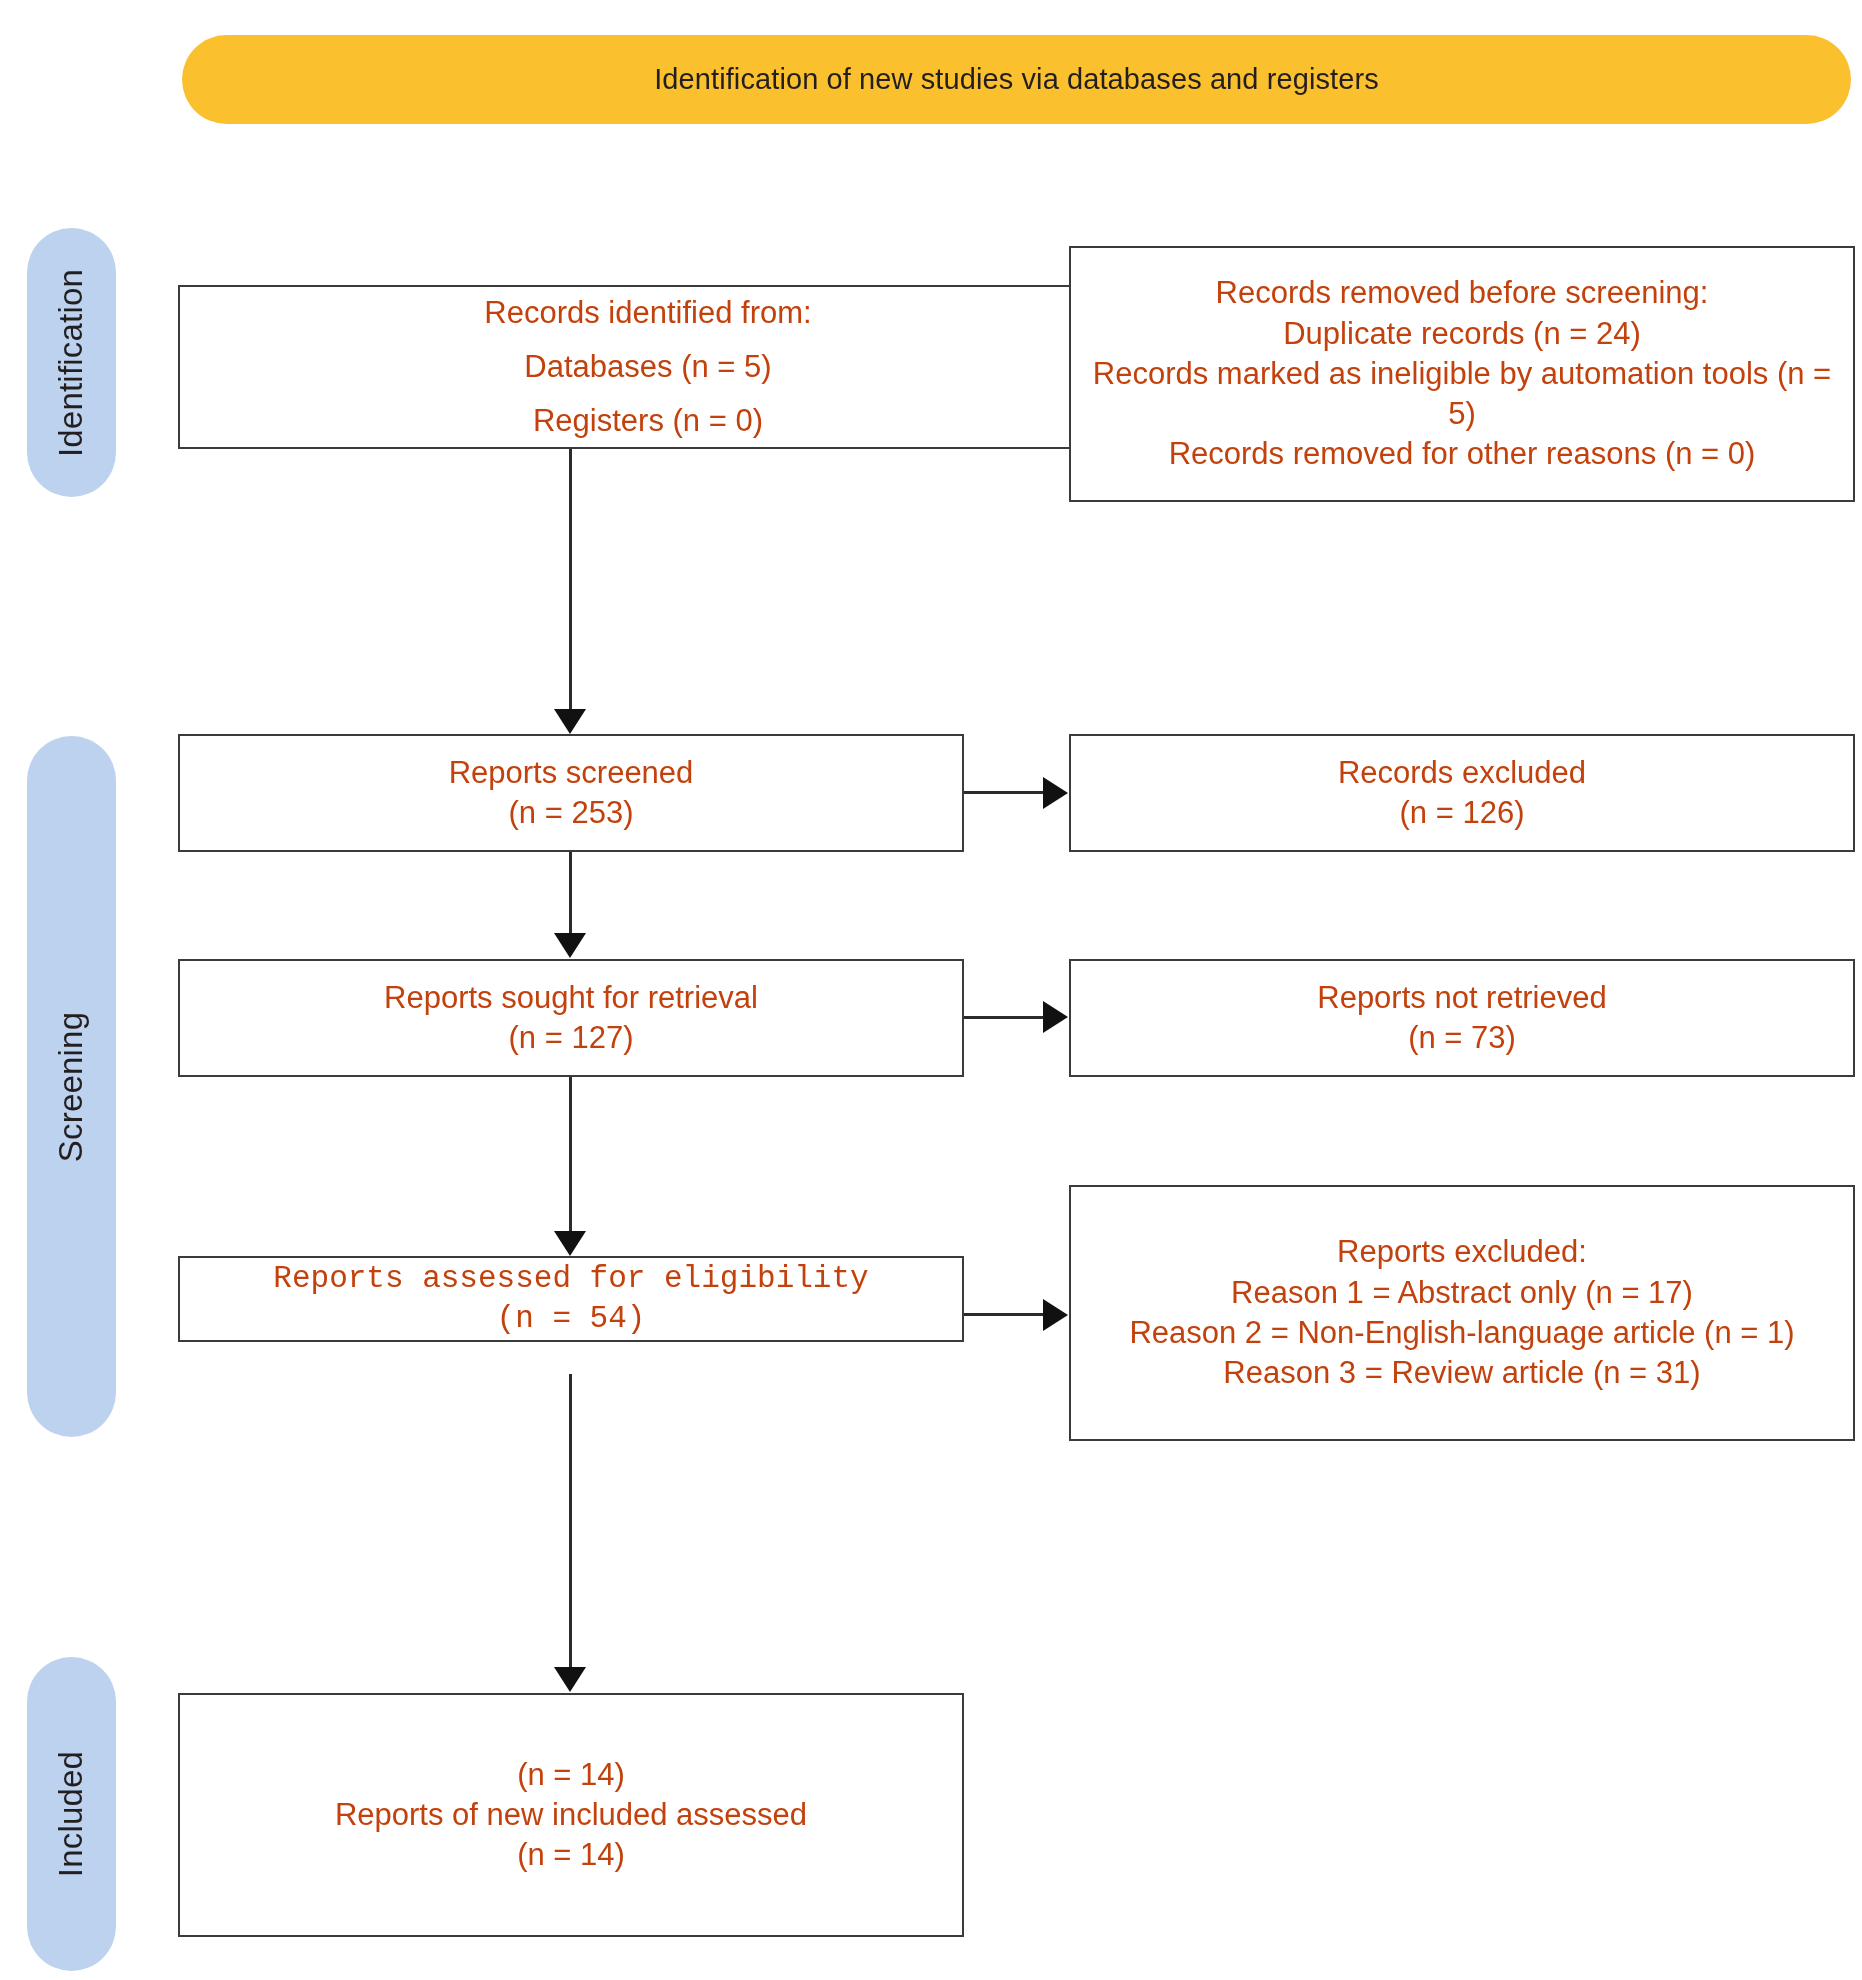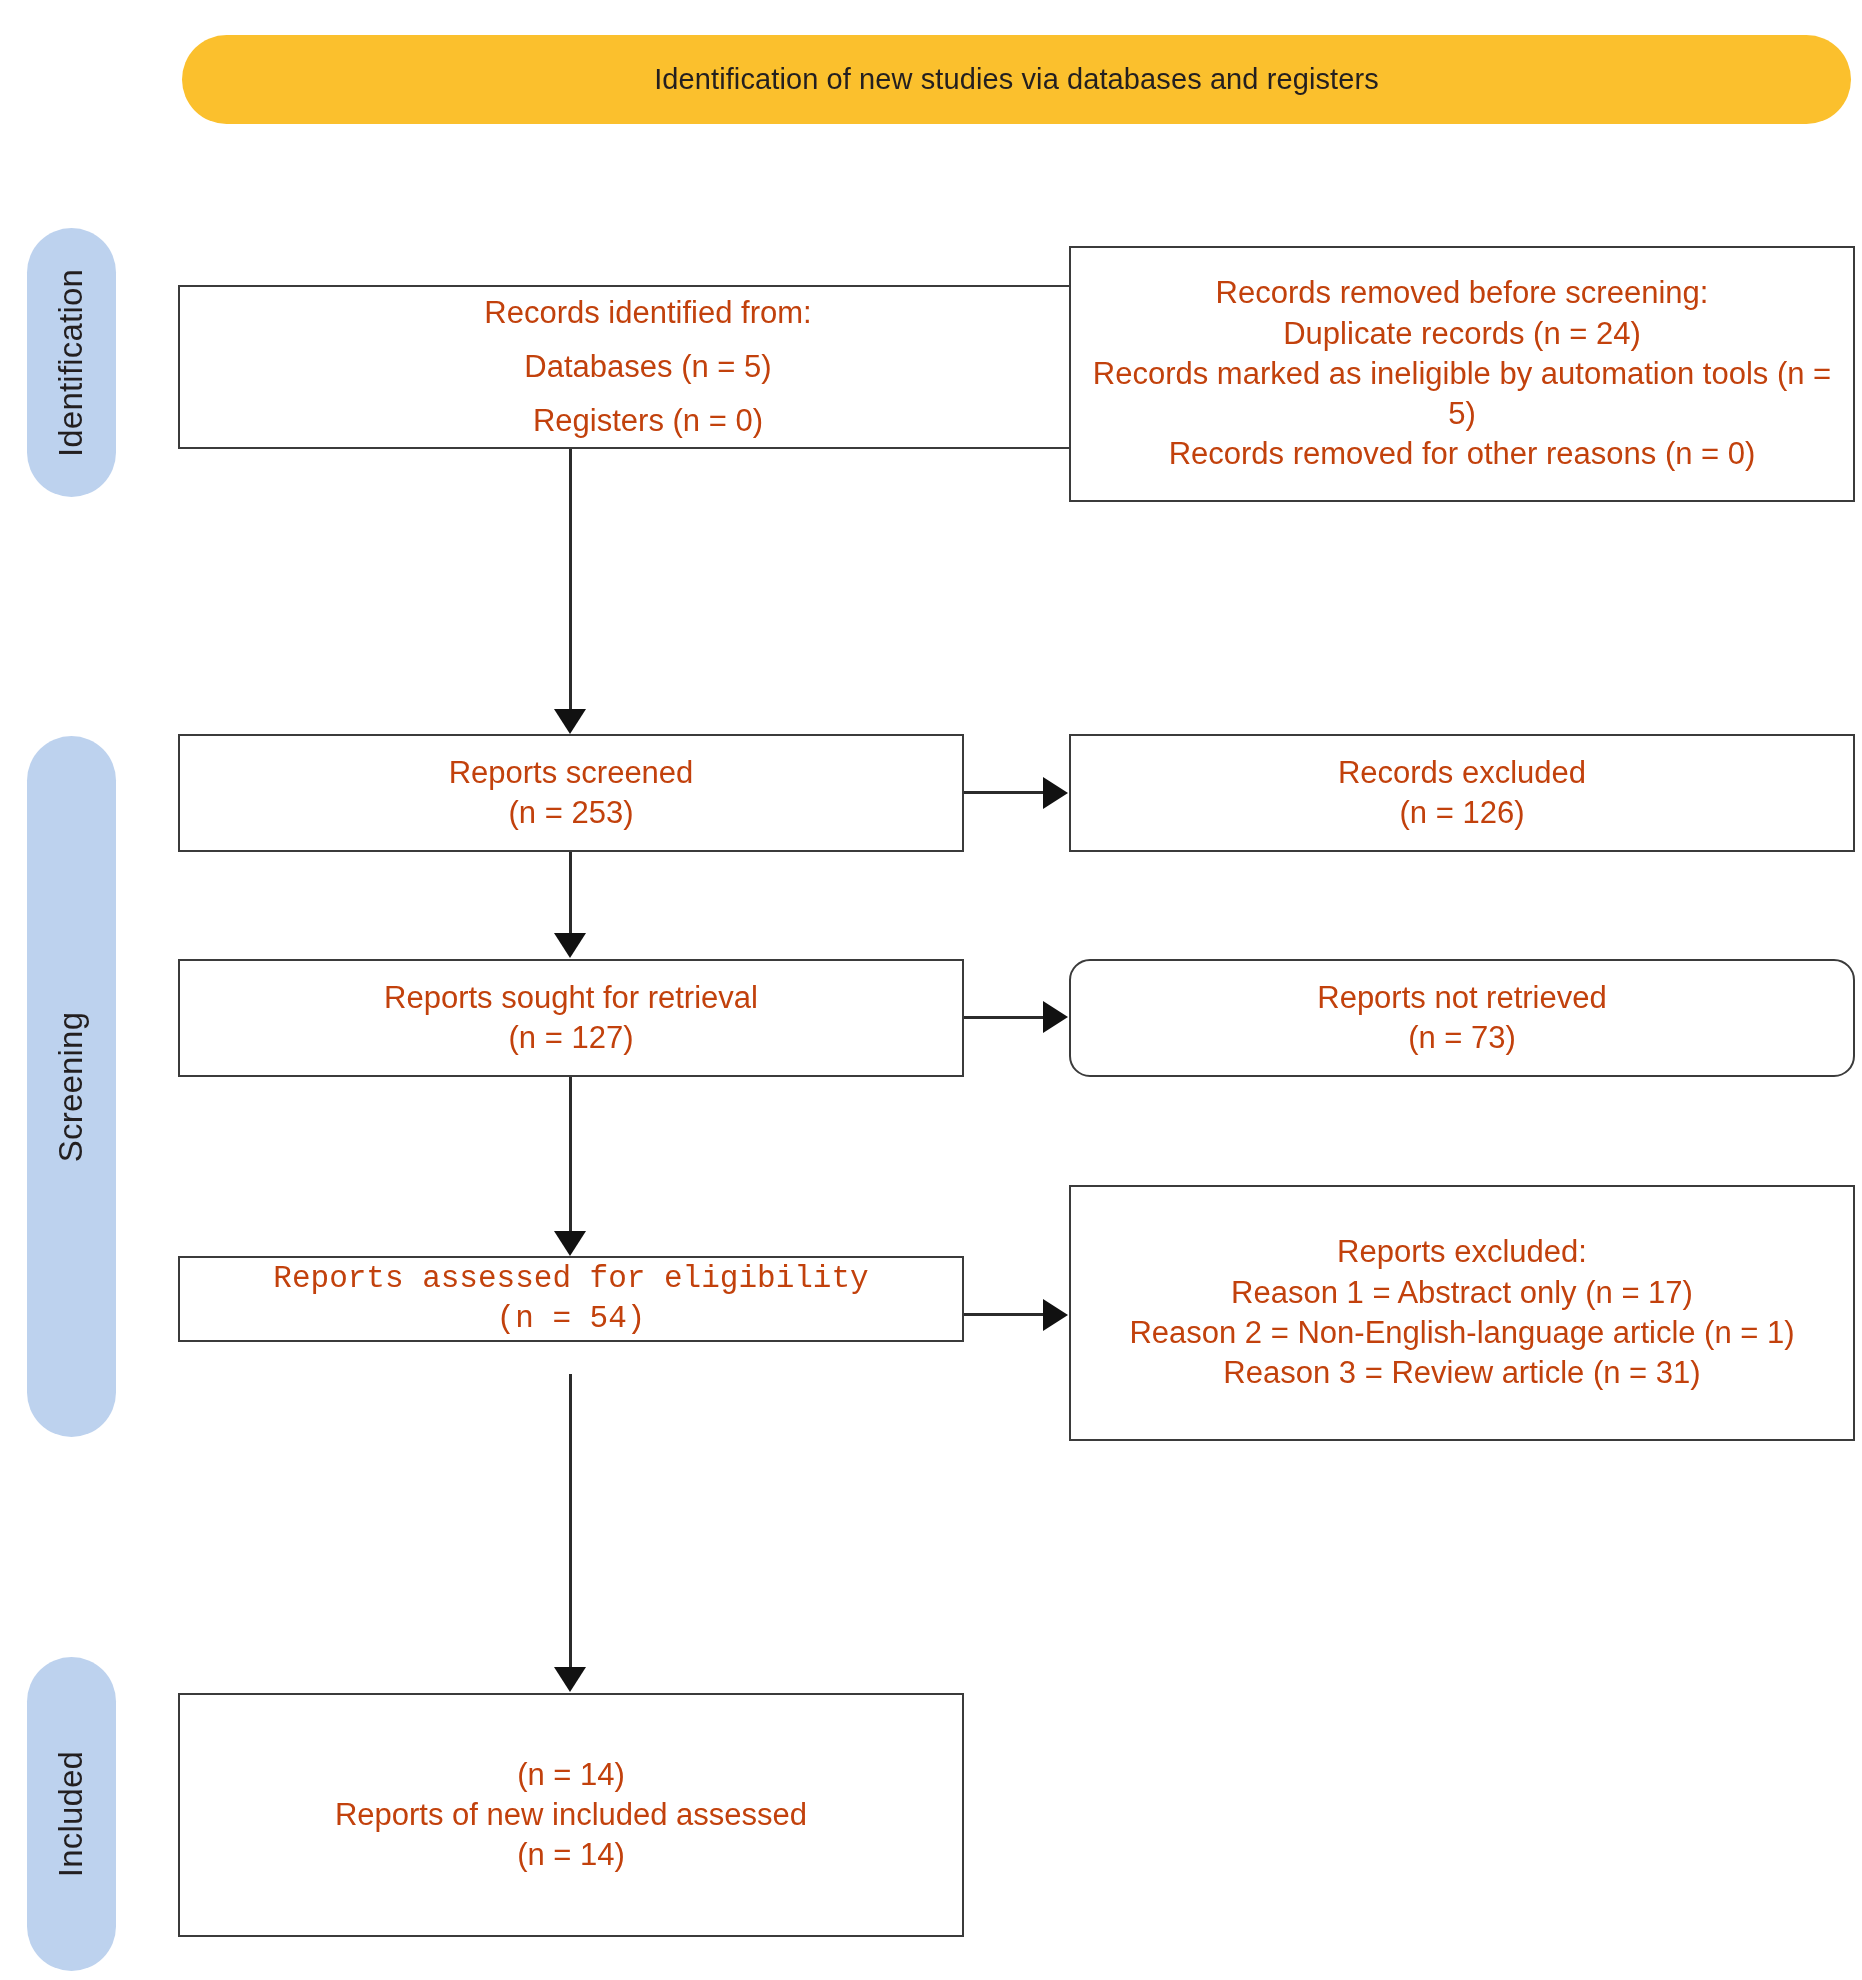--- a/index.html
+++ b/index.html
@@ -88,21 +88,21 @@
   
   #box-identified      { left: 178px; top: 285px;  width: 940px; height: 164px; justify-content: space-between; }
   #box-screened        { left: 178px; top: 734px;  width: 786px; height: 118px; }
   #box-sought          { left: 178px; top: 959px; width: 786px; height: 118px; }
   #box-assessed        { left: 178px; top: 1256px; width: 786px; height: 86px; font-family: Liberation Mono, monospace; }
   #box-included        { left: 178px; top: 1693px; width: 786px; height: 244px; }
 
   
   #box-removed         { left: 1069px; top: 246px;  width: 786px; height: 256px; }
   #box-excluded-records{ left: 1069px; top: 734px;  width: 786px; height: 118px; }
-  #box-not-retrieved   { left: 1069px; top: 959px; width: 786px; height: 118px; border-radius: 21px; }
+  #box-not-retrieved   { left: 1069px; top: 959px; width: 786px; height: 118px; }
   #box-reports-excluded{ left: 1069px; top: 1185px; width: 786px; height: 256px; }
 
   
   .connector { position: absolute; }
   .vline {
     width: 3.1px;
     background: #2b2b2b;
   }
   .hline {
     height: 3.1px;

